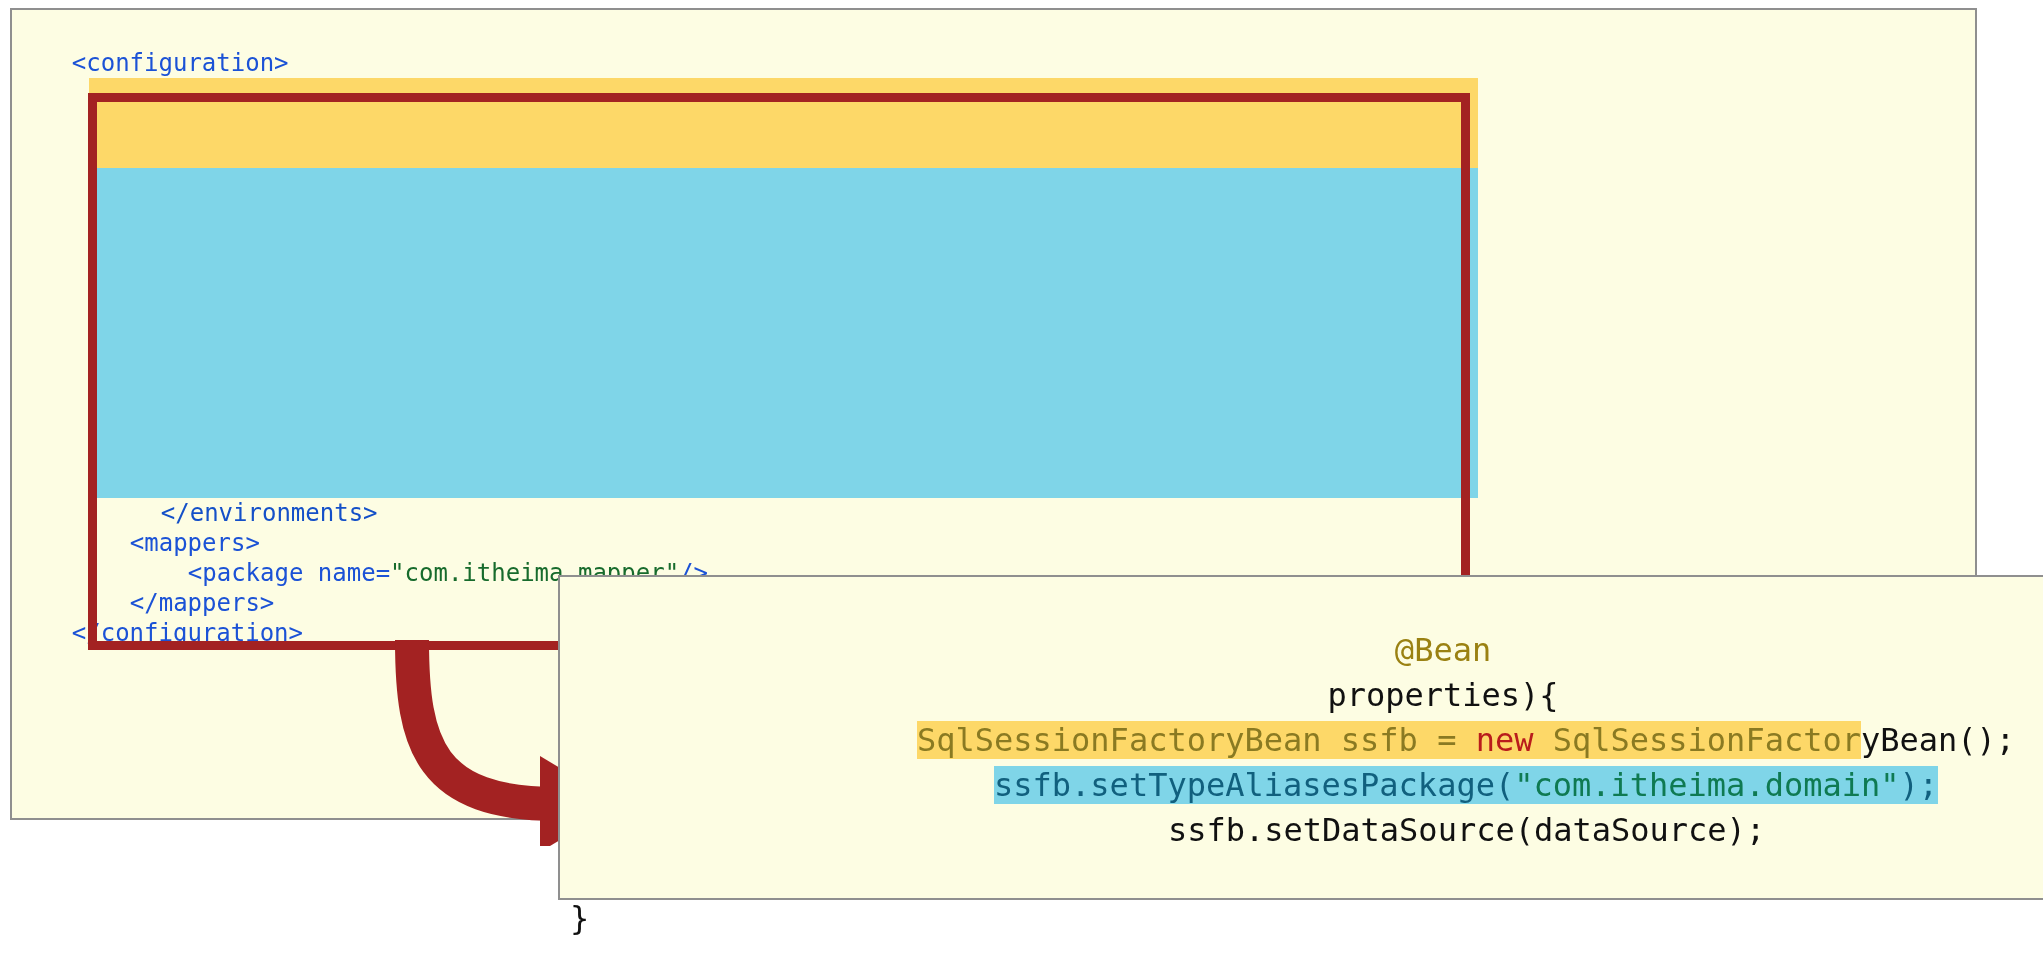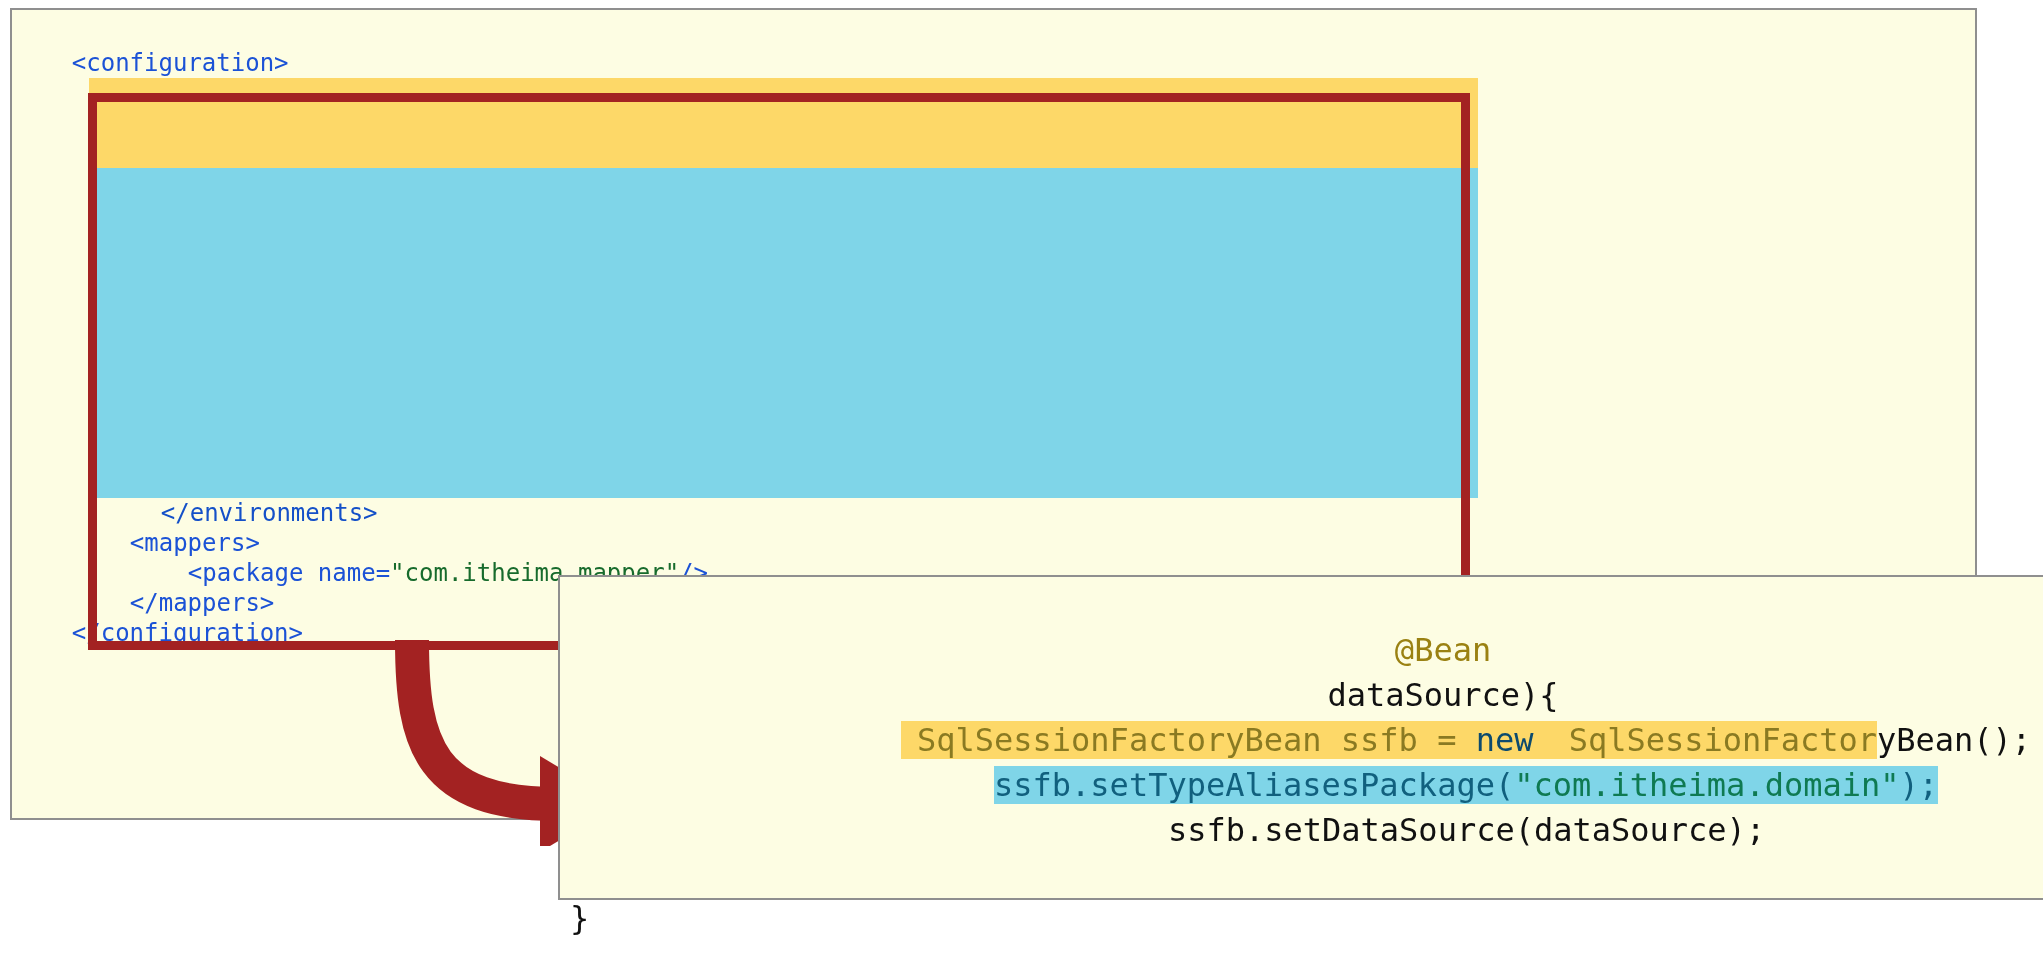--- a/index.html
+++ b/index.html
@@ -52,22 +52,22 @@
   .j-line{
     position:relative;height:45px;line-height:45px;white-space:pre;
     font-size:32px;padding-left:14px;
   }
   .j-ann{color:#9a8112;}
   .j-kw{color:#1b31d6;}
   .j-type{color:#111111;}
   .j-meth{color:#15607e;}
   .j-str{color:#0f7a52;}
   .j-plain{color:#111111;}
-  .j-dim{color:#8a7a22;margin-left:16px;}
-  .j-dimkw{color:#0c4a6e;}
+  .j-dim{color:#8a7a22;}
+  .j-dimkw{color:#b91c1c;}
   .j-bluetxt{color:#11607e;}
   .jhl-yellow{background:#fdd868;}
   .jhl-blue{background:#7fd5e8;}
   .j-indent{display:inline-block;width:60px;}
 
   #java-closing-brace{
     position:absolute;left:570px;top:896px;font-size:32px;line-height:45px;
     color:#111111;white-space:pre;
   }
 </style>
@@ -151,21 +151,21 @@
 </svg>
 
 <div id="java-panel">
 
   <div class="j-line" style="margin-top:6px;">
     <span class="j-ann">@Bean</span>
   </div>
 
 
   <div class="j-line">
-    <span class="j-plain">dataSource){</span>
+    <span class="j-plain">properties){</span>
   </div>
 
   <div class="j-line" style="padding-left:0;">
     <span class="j-indent"></span><span class="jhl-yellow"><span class="j-dim">SqlSessionFactoryBean ssfb = </span><span class="j-dimkw">new </span><span class="j-dim">SqlSessionFactor</span></span><span class="j-plain">yBean();</span>
   </div>
 
   <div class="j-line" style="padding-left:0;">
     <span class="j-indent"></span><span class="jhl-blue"><span class="j-bluetxt">ssfb.setTypeAliasesPackage(</span><span class="j-str">"com.itheima.domain"</span><span class="j-bluetxt">);</span></span>
   </div>
 

